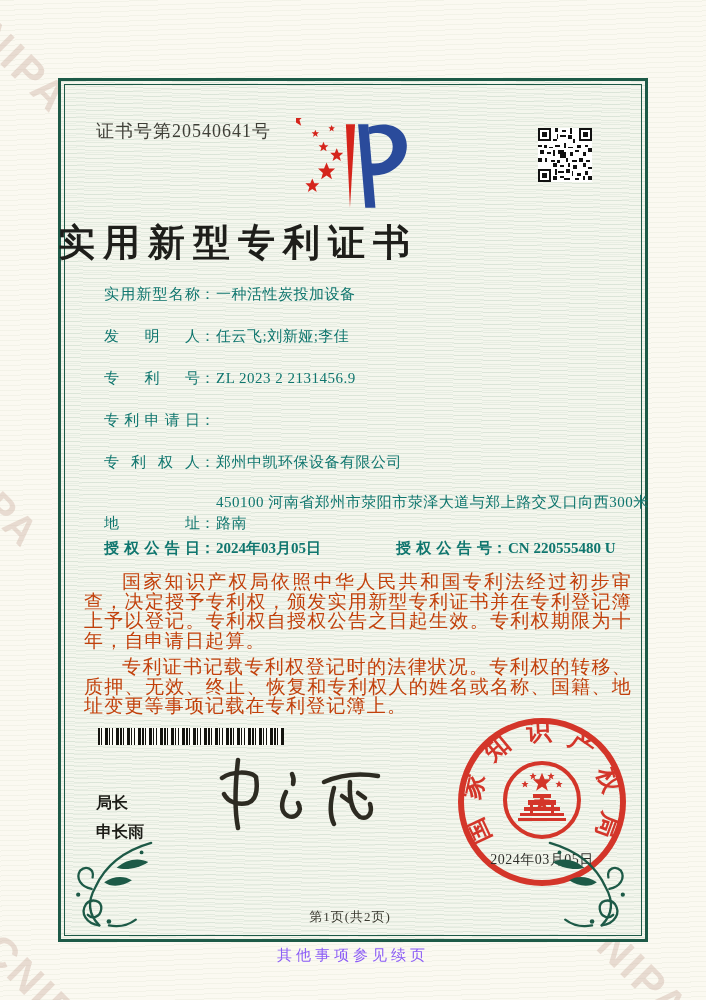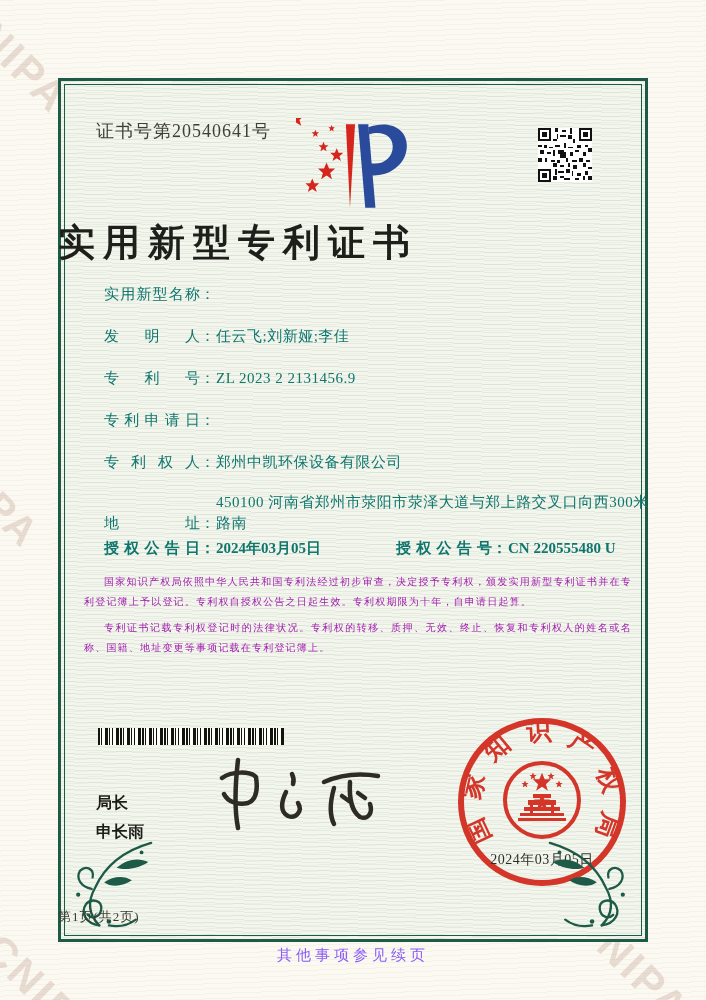--- a/index.html
+++ b/index.html
@@ -40,39 +40,39 @@
     position:absolute;left:58px;top:218px;width:636px;
     font-size:37px;font-weight:bold;letter-spacing:8px;color:#1e1e1a;
   }
   .row{position:absolute;left:86px;width:548px;display:flex;align-items:flex-end;
        font-size:15px;color:#0f766e;line-height:21px;margin-left:18px;}
   .flabel{display:inline-block;width:96px;flex:none;text-align:justify;text-align-last:justify;}
   .fcolon{flex:none;width:16px;}
   .fvalue{flex:1;letter-spacing:0.5px;}
   .grp{display:flex;font-weight:bold;}
   .grp-l{width:292px;flex:none;}
-  .paras{position:absolute;left:84px;top:572px;width:548px;font-size:10px;
-         line-height:19.5px;color:#a21caf;letter-spacing:1.2px;text-align:justify;}
+  .paras{position:absolute;left:84px;top:572px;width:548px;font-size:19px;
+         line-height:19.5px;color:#c2410c;letter-spacing:1.2px;text-align:justify;}
   .paras p{margin:0 0 7px 0;text-indent:2em;}
   .barcode{
     position:absolute;left:98px;top:728px;width:186px;height:17px;
     background:repeating-linear-gradient(90deg,
       #14140f 0 2px,#fdfdf8 2px 3px,#14140f 3px 4px,#fdfdf8 4px 7px,
       #14140f 7px 10px,#fdfdf8 10px 11px,#14140f 11px 12px,#fdfdf8 12px 14px,
       #14140f 14px 15px,#fdfdf8 15px 18px,#14140f 18px 21px,#fdfdf8 21px 22px);
   }
   .officer{position:absolute;left:96px;top:788px;
     font-family:"Liberation Sans","DejaVu Sans",sans-serif;font-weight:bold;
     font-size:16px;color:#1d1d18;line-height:29px;}
   .signature{position:absolute;left:208px;top:748px;}
   .seal{position:absolute;left:453px;top:713px;}
   .flourish{position:absolute;width:96px;height:98px;}
   .flourish-bl{left:59px;top:838px;}
   .flourish-br{left:546px;top:838px;transform:scaleX(-1);}
-  .pagenum{position:absolute;left:58px;top:908px;width:584px;
+  .pagenum{position:absolute;left:58px;top:908px;width:584px;text-align:center;
     font-size:13px;letter-spacing:1px;color:#3a3a30;}
   .contnote{position:absolute;left:0;top:946px;width:706px;text-align:center;
     font-size:15px;letter-spacing:4px;color:#8b5cf6;}
 </style>
 </head>
 <body>
 
 <div>
 
   <div class="wm wm-1">CNIPA</div>
@@ -171,20 +171,21 @@
           <rect x="27" y="26" width="2" height="2"></rect>
       </g>
     </svg>
   </div>
 
   <div class="title">实用新型专利证书</div>
 
   <div class="row" style="top:284px">
     <span class="flabel">实用新型名称</span>
       <span class="fcolon">：</span>
+      <span class="fvalue">一种活性炭投加设备</span>
   </div>
   <div class="row" style="top:326px">
     <span class="flabel">发明人</span>
       <span class="fcolon">：</span>
       <span class="fvalue">任云飞;刘新娅;李佳</span>
   </div>
   <div class="row" style="top:368px">
     <span class="flabel">专利号</span>
       <span class="fcolon">：</span>
       <span class="fvalue">ZL 2023 2 2131456.9</span>

